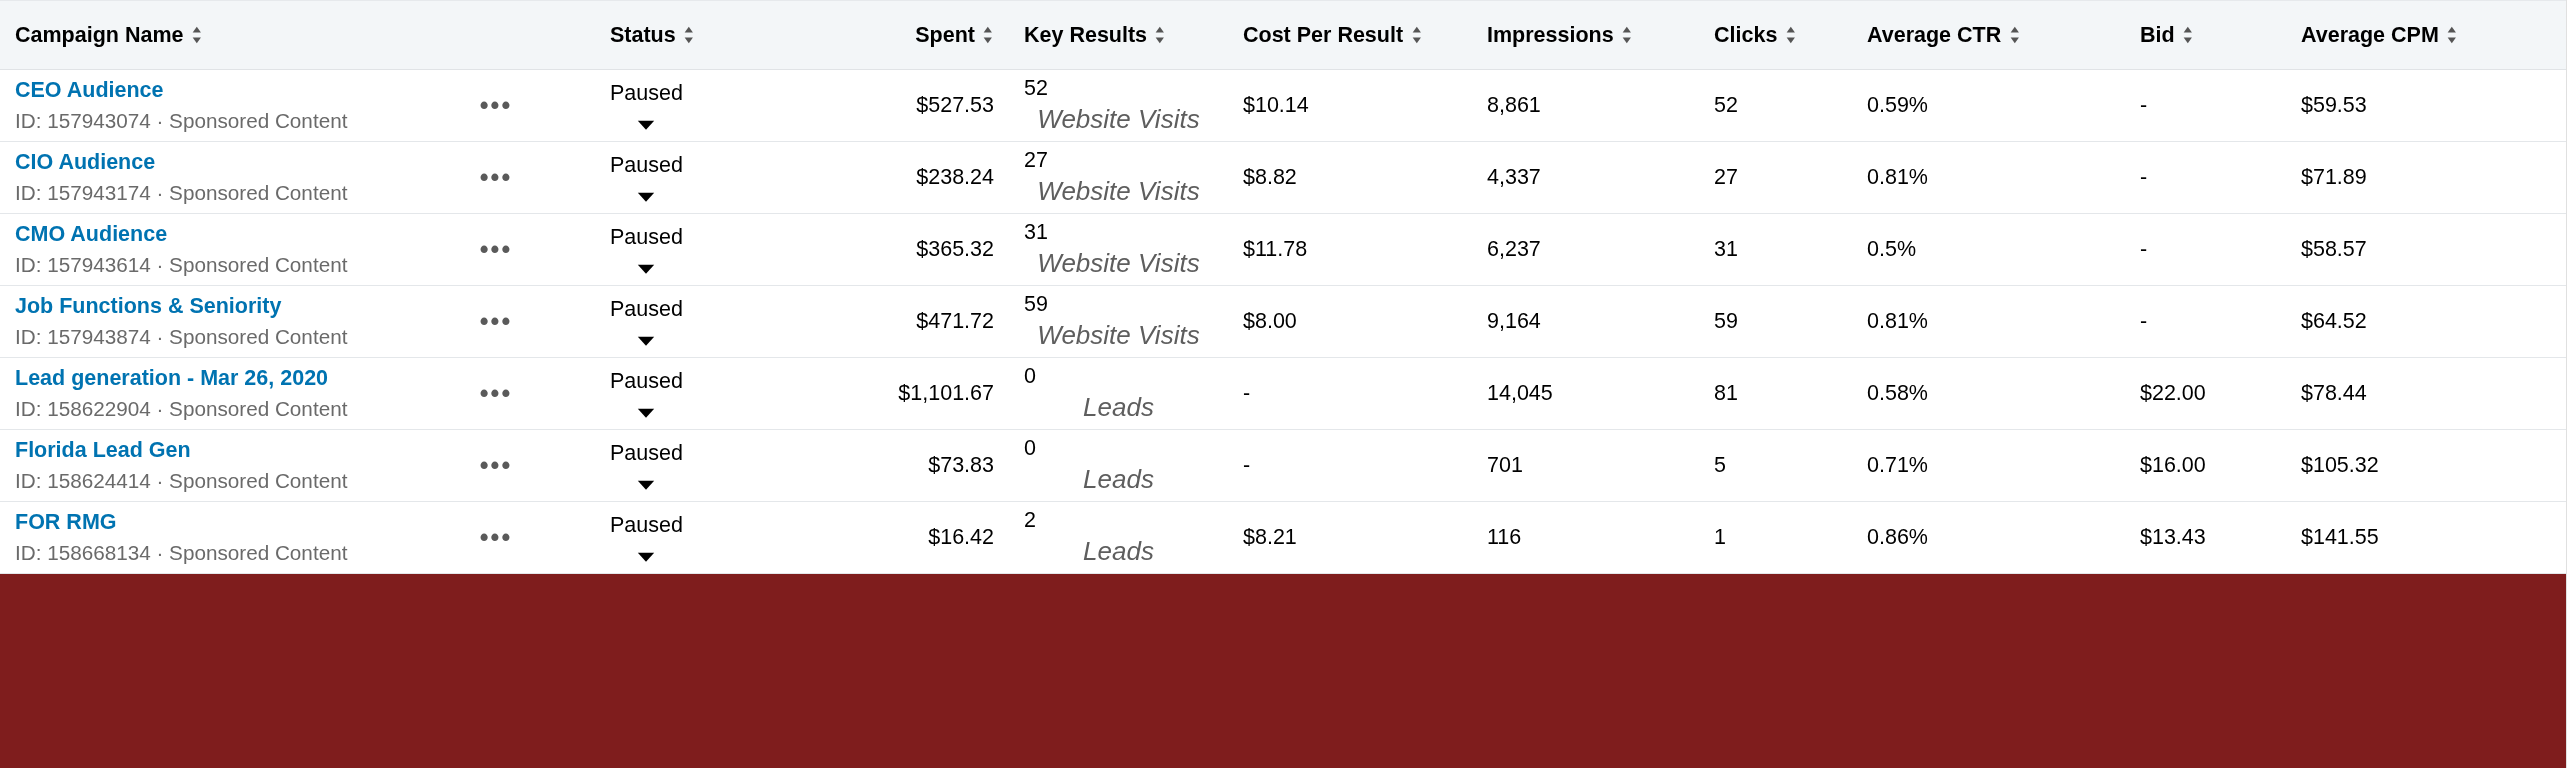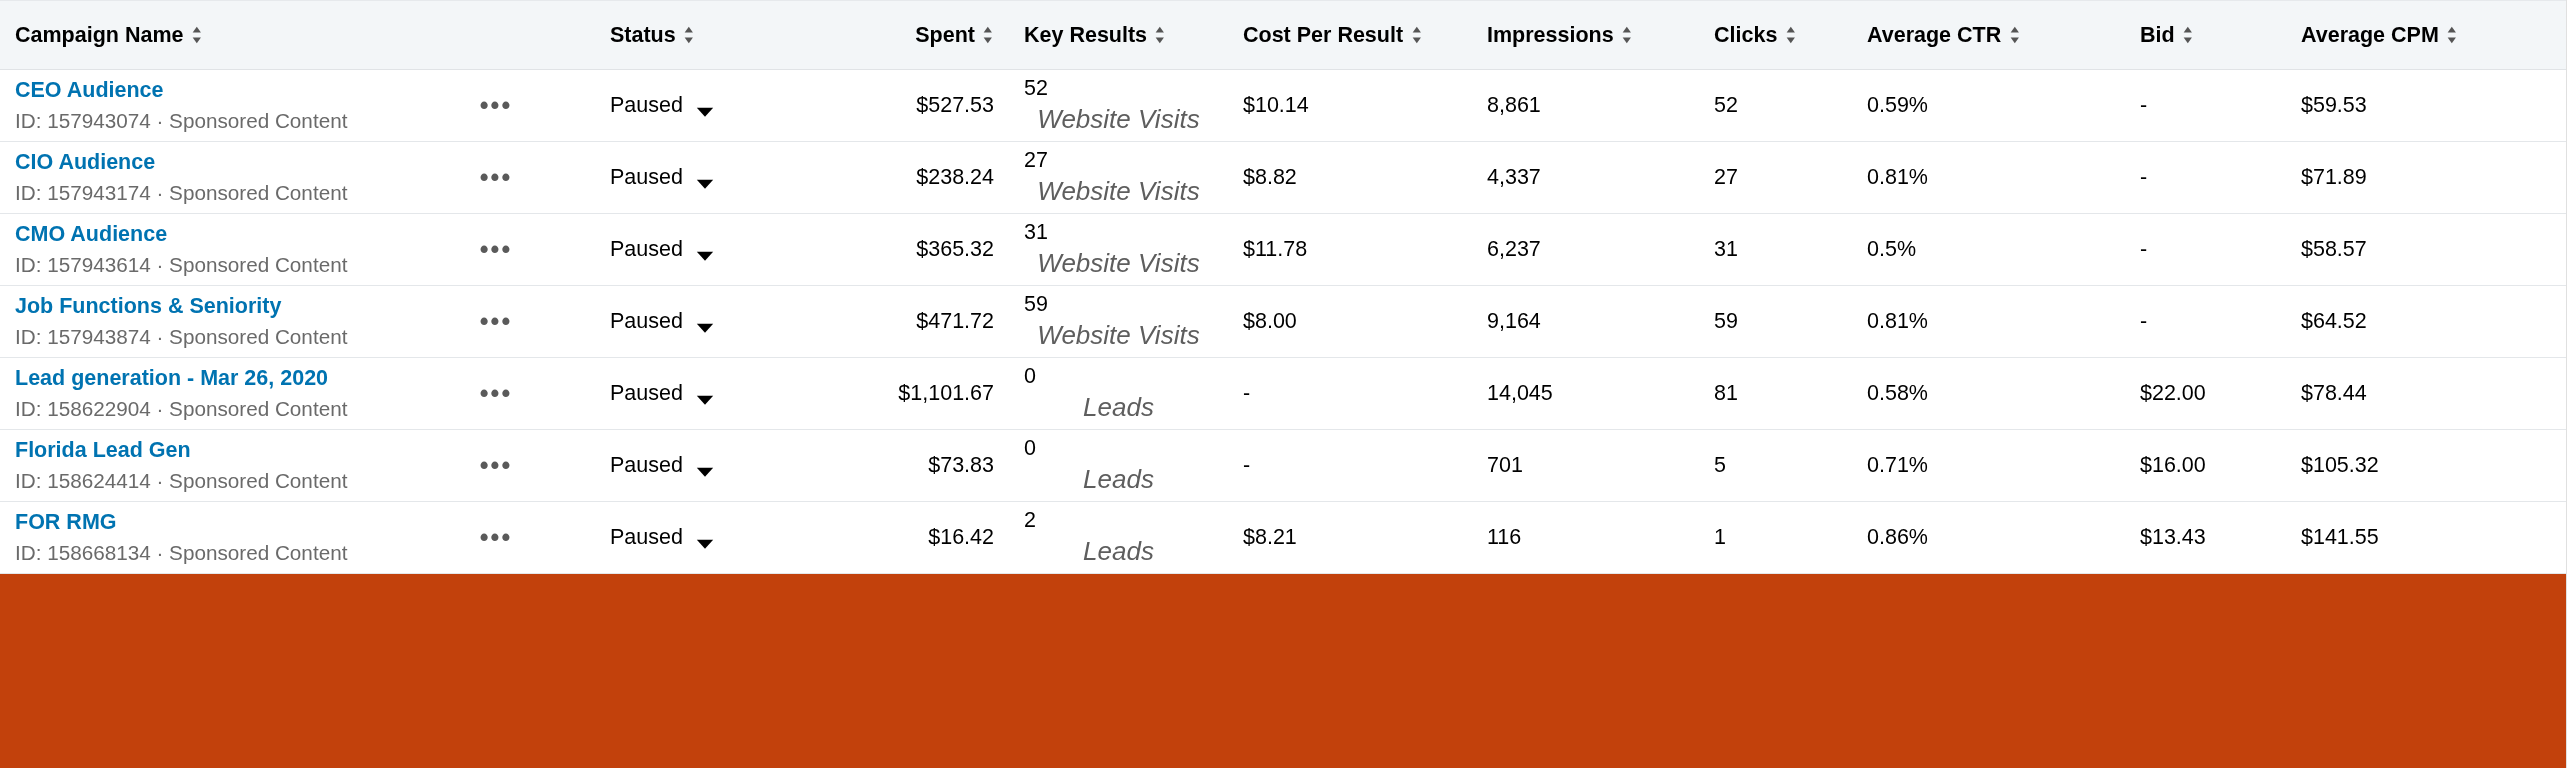--- a/index.html
+++ b/index.html
@@ -17,21 +17,21 @@
     height: 769px;
     position: relative;
     background: #ffffff;
   }
 
   .table-viewport {
     width: 2567px;
     height: 769px;
     overflow: hidden;
     border-right: 0.8px solid #e0e0e0;
-    background: #c2410c;
+    background: #7f1d1d;
     position: relative;
   }
 
   table.campaign-table {
     width: 2567px;
     border-collapse: collapse;
     table-layout: fixed;
     font-size: 21.5px;
     color: #000000;
   }
@@ -147,24 +147,25 @@
     font-weight: bold;
     letter-spacing: 2.1px;
     line-height: 1;
     cursor: pointer;
     user-select: none;
     padding: 5px 1.7px;
   }
 
   .status-control {
     display: inline-flex;
-    align-items: flex-end;
+    align-items: center;
     gap: 13.2px;
     cursor: pointer;
     white-space: nowrap;
+    flex-direction: column;
   }
   .status-label { font-size: 21.5px; color: #000000; }
   .caret-icon { display: inline-flex; line-height: 0; }
 
   .keyres-cell { line-height: 1.3; }
   .keyres-value { display: block; font-size: 21.5px; color: #000000; }
   .keyres-type  { display: block; font-size: 26px; color: #5e5e5e; font-style: italic; text-align: center; }
 </style>
 </head>
 <body>

